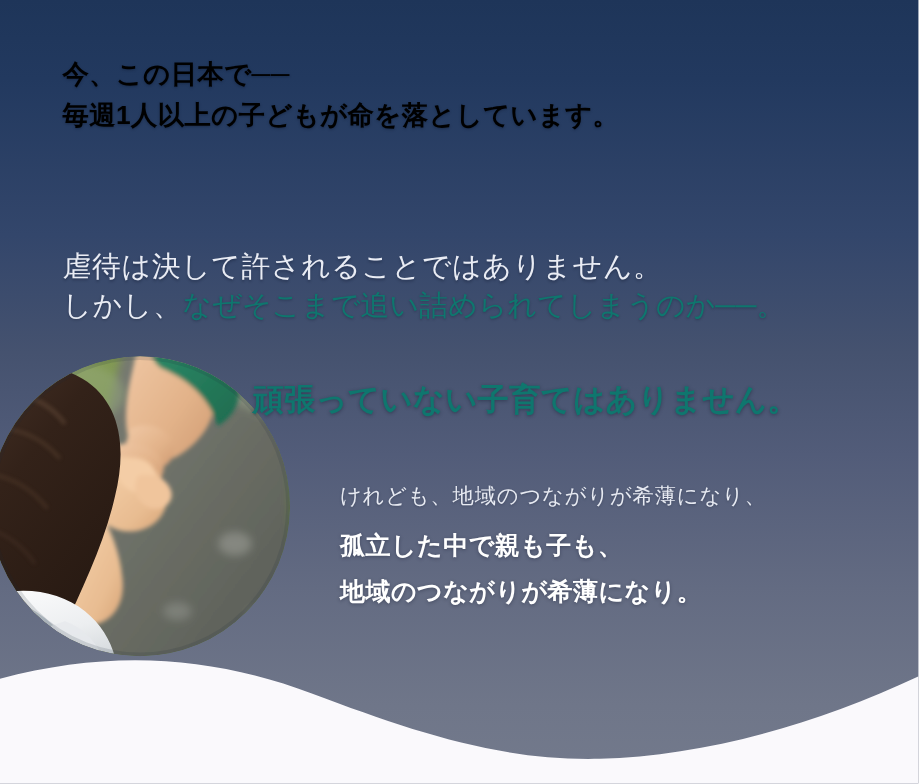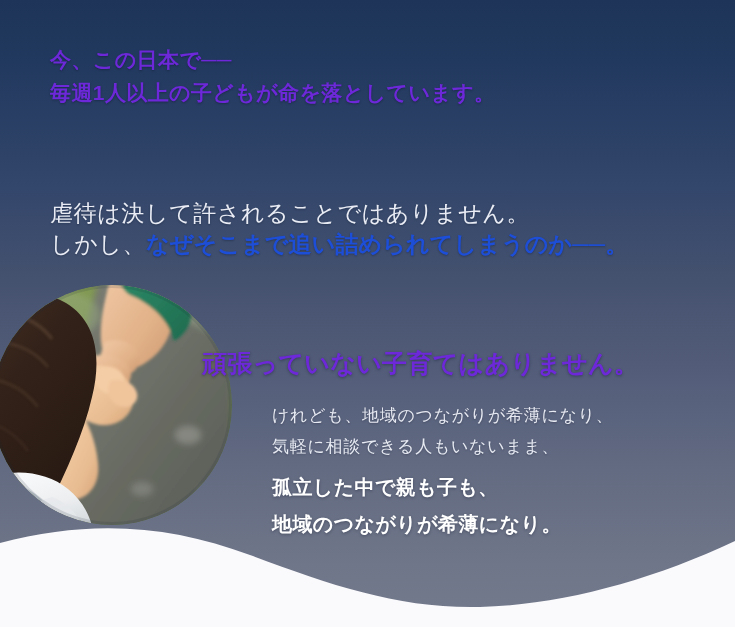--- a/index.html
+++ b/index.html
@@ -59,21 +59,21 @@
   
   .text-layer {
     position: absolute;
     inset: 0;
   }
 
   .lead-block {
     position: absolute;
     left: 50px;
     top: 43px;
-    color: #6d28d9;
+    color: #000000;
   }
   .lead-line {
     font-size: 21px;
     font-weight: bold;
     line-height: 33px;
     letter-spacing: 0.4px;
     white-space: nowrap;
     text-shadow: 0 1px 2px rgba(10,18,35,0.35);
   }
 
@@ -85,42 +85,41 @@
   .sub-line {
     font-size: 23px;
     line-height: 31px;
     color: #e9ecf4;
     letter-spacing: 0.6px;
     white-space: nowrap;
     font-weight: normal;
     text-shadow: 0 1px 2px rgba(10,18,35,0.30);
   }
   .sub-line .bold {
-    font-weight: bold;
-    color: #1d4ed8;
+    font-weight: normal;
+    color: #0f766e;
     letter-spacing: 0.2px;
   }
 
   .headline {
     position: absolute;
     left: 202px;
     top: 303px;
     font-size: 25px;
     font-weight: bold;
-    color: #6d28d9;
+    color: #0f766e;
     letter-spacing: 0.3px;
     white-space: nowrap;
     text-shadow: 0 1px 3px rgba(20,26,45,0.45);
-    margin-top: 44px;
   }
 
   .right-block {
     position: absolute;
     left: 272px;
-    top: 400px;
+    top: 381px;
   }
   .right-line {
     font-size: 17px;
     line-height: 31px;
     color: #e7eaf2;
     letter-spacing: 0.7px;
     white-space: nowrap;
     font-weight: normal;
     text-shadow: 0 1px 2px rgba(20,26,45,0.30);
   }
@@ -269,20 +268,19 @@
 
     <div class="sub-block">
       <div class="sub-line">虐待は決して許されることではありません。</div>
       <div class="sub-line"><span>しかし、</span><span class="bold">なぜそこまで追い詰められてしまうのか──。</span></div>
     </div>
 
     <div class="headline">頑張っていない子育てはありません。</div>
 
     <div class="right-block">
       <div class="right-line">けれども、地域のつながりが希薄になり、</div>
-      <div class="right-line">気軽に相談できる人もいないまま、</div>
       <div class="spacer-sm"></div>
       <div class="right-line strong">孤立した中で親も子も、</div>
       <div class="right-line strong">地域のつながりが希薄になり。</div>
     </div>
 
   </div>
 </div>
 
 </body></html>

